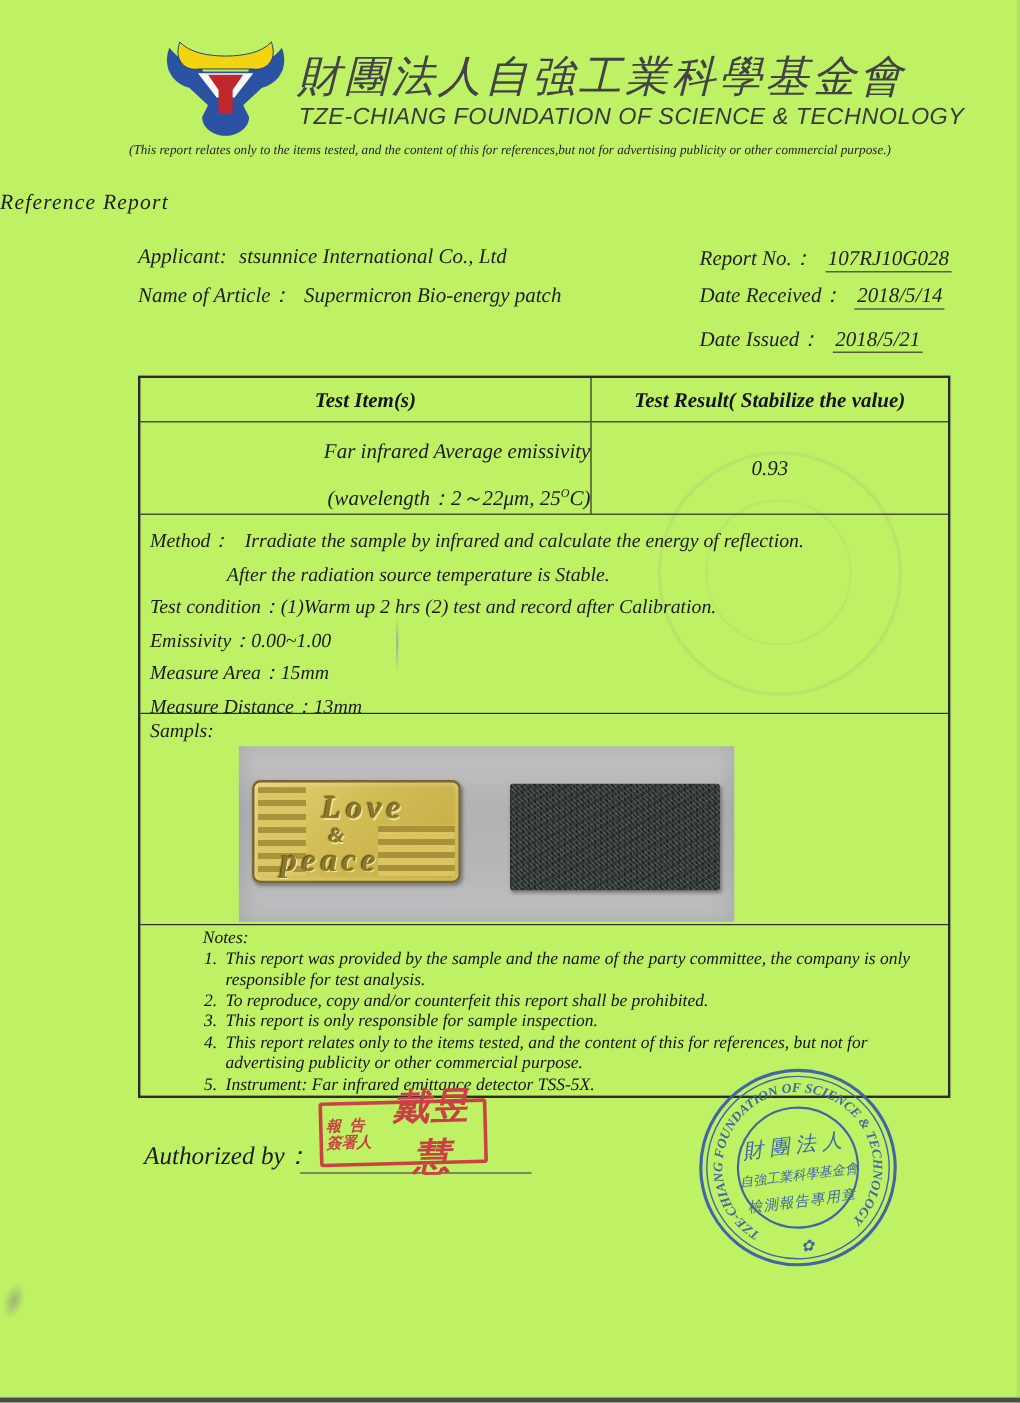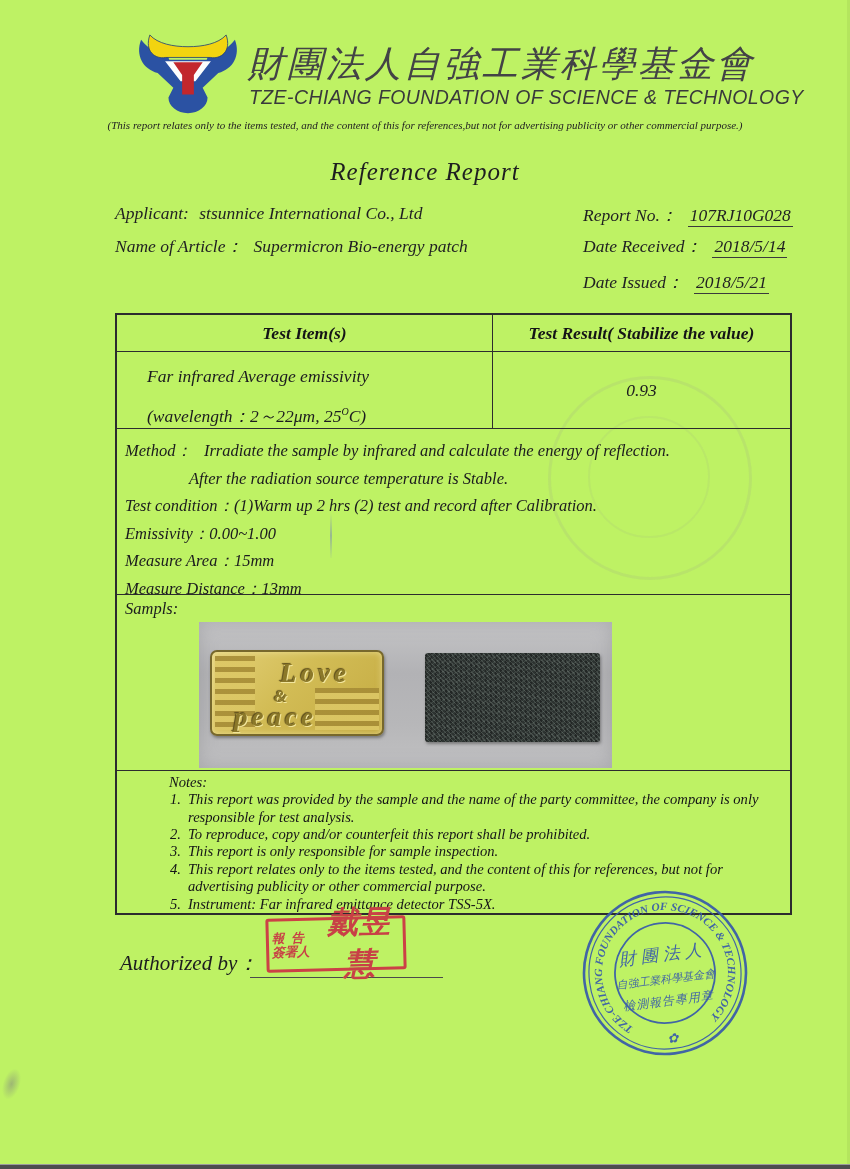--- a/index.html
+++ b/index.html
@@ -6,39 +6,39 @@
   .page{position:relative;width:850px;height:1169px;background:#bef264;overflow:hidden;
         font-family:"Liberation Serif", serif;color:#2e2e30;font-style:italic;}
   
   .logo{position:absolute;left:134px;top:34px;width:108px;height:88px;}
   .org-zh{position:absolute;left:248px;top:40px;width:480px;font-family:"DejaVu Sans",sans-serif;
           font-size:36px;letter-spacing:3px;color:#434346;font-weight:500;white-space:nowrap;}
   .org-en{position:absolute;left:249px;top:86px;font-family:"Liberation Sans",sans-serif;
           font-size:19.5px;color:#39393b;letter-spacing:.4px;white-space:nowrap;}
   .disclaimer{position:absolute;left:0;top:119px;width:850px;text-align:center;
           font-size:11px;color:#222;white-space:nowrap;}
-  .doc-title{position:absolute;left:0;top:158px;width:850px;text-align:center;
-          font-size:25px;letter-spacing:1px;color:#1e1e20;}
+  .doc-title{position:absolute;left:0;top:158px;width:850px;
+          font-size:18px;letter-spacing:1px;color:#1e1e20;}
   
   .info{font-size:17.5px;color:#1f1f22;white-space:nowrap;}
   .info .lbl{margin-right:6px;}
   .uline{border-bottom:1.4px solid #3a3a3c;padding:0 2px 1px 2px;}
   #applicant-row{position:absolute;left:115px;top:203px;}
   #article-row{position:absolute;left:115px;top:234px;}
   #reportno-row{position:absolute;left:583px;top:203px;}
   #received-row{position:absolute;left:583px;top:234px;}
   #issued-row{position:absolute;left:583px;top:270px;}
   
   .report-table{position:absolute;left:115px;top:313px;width:677px;height:602px;
           border:2px solid #2c2c2e;box-sizing:border-box;display:flex;flex-direction:column;
           background:rgba(255,255,255,0.0);}
   .t-row{box-sizing:border-box;border-bottom:1.8px solid #2c2c2e;display:flex;}
   .t-row:last-child{border-bottom:none;}
   .row-head{height:38px;}
-  .row-item{height:77px;}
+  .row-item{height:77px;text-align:right;}
   .row-method{height:166px;display:block;}
   .row-samples{height:180px;display:block;position:relative;}
   .row-notes{flex:1;display:block;margin-left:44px;}
   .c1{width:376px;box-sizing:border-box;border-right:1.8px solid #2c2c2e;}
   .c2{flex:1;}
   .hcell{display:flex;align-items:center;justify-content:center;font-weight:bold;font-size:17.5px;color:#141416;}
   .item-cell{padding:7px 0 0 30px;font-size:17.5px;color:#1c1c1f;line-height:35px;}
   .result-cell{display:flex;align-items:center;justify-content:center;font-size:17.5px;color:#1c1c1f;}
   sup.deg{font-size:10px;vertical-align:super;}
   .method-cell{padding:8px 10px 0 8px;font-size:16.5px;color:#1b1b1e;line-height:27.6px;}
@@ -52,21 +52,21 @@
   .gold-patch{position:absolute;left:11px;top:28px;width:174px;height:86px;border-radius:7px;
          background:linear-gradient(135deg,#e3d077 0%,#d2bc55 45%,#c4ab42 100%);
          border:2px solid #77682c;box-sizing:border-box;
          box-shadow:1px 2px 3px rgba(60,60,60,.5), inset 0 0 6px rgba(255,250,200,.5);}
   .gold-stripes-left{position:absolute;left:3px;top:4px;bottom:4px;width:40px;
          background:repeating-linear-gradient(180deg,#a68c36 0 5px,#dcc765 5px 11px);opacity:.9;}
   .gold-stripes-right{position:absolute;right:3px;top:36px;bottom:4px;width:64px;
          background:repeating-linear-gradient(180deg,#a68c36 0 5px,#dcc765 5px 11px);opacity:.9;}
   .gold-text{position:absolute;font-weight:bold;color:#8b7829;letter-spacing:4px;
          text-shadow:1px 1px 0 #f2e69d,-1px -1px 1px #5e4f1c;line-height:1;}
-  .gt1{left:56px;top:8px;font-size:27px;margin-left:12px;}
+  .gt1{left:56px;top:8px;font-size:27px;}
   .gt2{left:62px;top:36px;font-size:17px;}
   .gt3{left:22px;top:52px;font-size:27px;}
   .dark-patch{position:absolute;left:226px;top:31px;width:175px;height:89px;border-radius:3px;
          background:
            repeating-linear-gradient(48deg,rgba(210,225,215,.16) 0 1px,transparent 1px 3px),
            repeating-linear-gradient(-33deg,rgba(160,185,170,.14) 0 1px,transparent 1px 4px),
            repeating-linear-gradient(90deg,rgba(0,0,0,.25) 0 2px,transparent 2px 5px),
            #2d3331;
          box-shadow:1px 2px 3px rgba(60,60,60,.5);}
   

